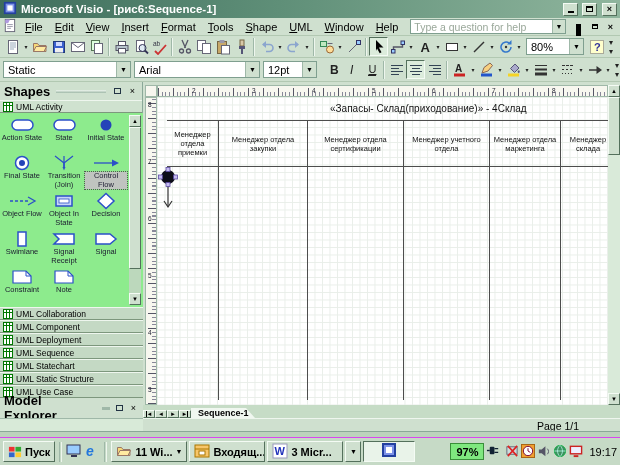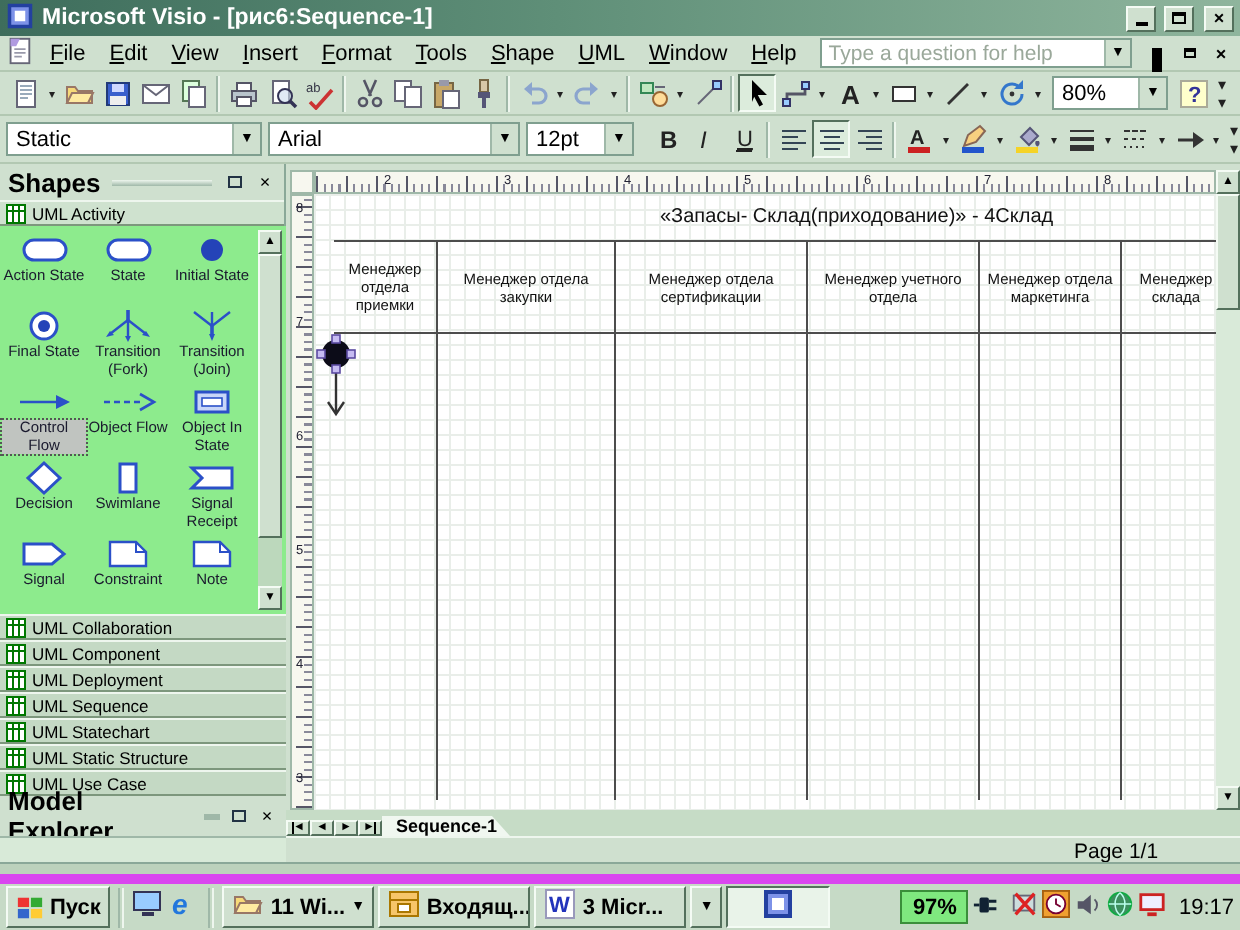--- a/index.html
+++ b/index.html
@@ -79,21 +79,21 @@
 .ptab{width:64px;background:#f0f7f0;clip-path:polygon(0 0,calc(100% - 9px) 0,100% 100%,0 100%);display:flex;align-items:center;padding-left:7px;font-size:9px;font-weight:bold}
 .hsc-gap{width:32px}
 .hscroll{flex:1;position:relative;background:#d9ead9;margin-right:13px}
 .hscroll .left{position:absolute;left:0;top:0}.hscroll .right{position:absolute;right:0;top:0}
 .hscroll .sbbtn{height:13px;line-height:11px}
 .hscroll .thumb{position:absolute;left:85px;top:0;width:98px;height:13px;background:#cfe0cf;border:1px solid;border-color:#f4fbf4 #54705c #54705c #f4fbf4}
 .statusbar{position:absolute;left:143px;top:336px;width:477px;height:13px;background:#cfe0cf;border-top:1px solid #eef6ee;font-size:10.5px}
 .statusbar .pageind{position:absolute;left:394px;top:1px}
 
 .winedge{position:absolute;left:0;top:431px;width:620px;height:6px;background:#bcd2bc;border-top:1px solid #8aa898}
-.taskbar{position:absolute;left:0;top:437px;width:620px;height:28px;background:#c6dac6;border-top:5px solid #d946ef;display:flex;align-items:center;padding:0 3px;gap:2px}
+.taskbar{position:absolute;left:0;top:437px;width:620px;height:28px;background:#c6dac6;border-top:1px solid #d946ef;display:flex;align-items:center;padding:0 3px;gap:2px}
 .tkbtn{height:21px;background:#cfe0cf;border:1px solid;border-color:#f4fbf4 #54705c #54705c #f4fbf4;display:flex;align-items:center;gap:3px;padding:0 4px;font-weight:bold;font-size:11px;white-space:nowrap;overflow:hidden}
 .tkbtn.active{border-color:#54705c #f4fbf4 #f4fbf4 #54705c;background:#e9f3e9}
 .tksep{width:3px;height:20px;border-left:1px solid #9fb8a8;border-right:1px solid #eef6ee;margin:0 2px}
 .ql{display:flex;gap:2px;align-items:center}
 .battery{height:17px;background:#7fe87f;border:1px solid #3a8f3a;display:flex;align-items:center;padding:0 5px;font-weight:bold;font-size:11px}
 .tray{display:flex;align-items:center;gap:2px;margin-left:2px}
 .clock{font-size:11px;margin-left:4px;white-space:nowrap}
 </style>
 </head>
 <body>
@@ -449,30 +449,20 @@
                 <circle cx="18" cy="9" r="5.5" fill="#2443b8"></circle>
               </svg>
               <span class="lbl">Initial State</span>
             </div>
             <div class="sitem">
               <svg width="36" height="18" viewBox="0 0 36 18">
                 <circle cx="18" cy="9" r="6.5" fill="#fff" stroke="#2b50c8" stroke-width="1.5"></circle>
                 <circle cx="18" cy="9" r="3" fill="#2443b8"></circle>
               </svg>
               <span class="lbl">Final State</span>
-            </div>
-            <div class="sitem">
-              <svg width="36" height="18" viewBox="0 0 36 18">
-                <path d="M18 1v5" stroke="#2b50c8" stroke-width="1.8"></path>
-                <path d="M18 6L9 13M18 6l9 7M18 6v9" stroke="#2b50c8" stroke-width="1.2" fill="none"></path>
-                <path d="M7 14.5l4-1-2-2z" fill="#2b50c8"></path>
-                <path d="M29 14.5l-4-1 2-2z" fill="#2b50c8"></path>
-                <path d="M16.5 14h3l-1.5 3z" fill="#2b50c8"></path>
-              </svg>
-              <span class="lbl">Transition (Fork)</span>
             </div>
             <div class="sitem">
               <svg width="36" height="18" viewBox="0 0 36 18">
                 <path d="M9 2l9 7M27 2l-9 7M18 2v7" stroke="#2b50c8" stroke-width="1.2" fill="none"></path>
                 <path d="M18 9v5" stroke="#2b50c8" stroke-width="1.8"></path>
                 <path d="M16.5 13h3l-1.5 3.5z" fill="#2b50c8"></path>
               </svg>
               <span class="lbl">Transition (Join)</span>
             </div>
             <div class="sitem">

